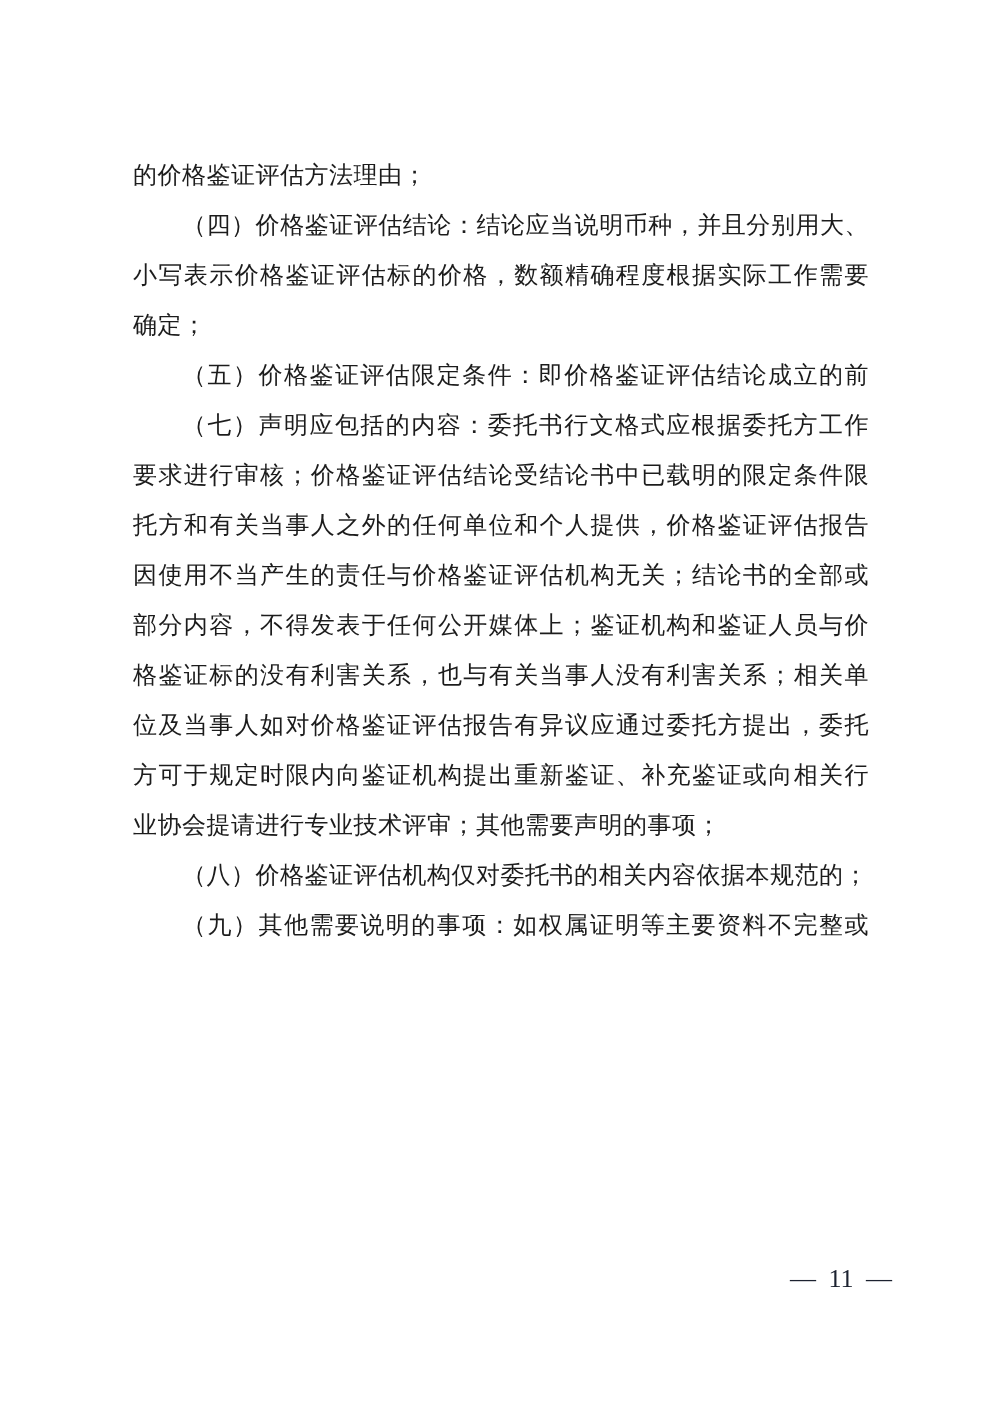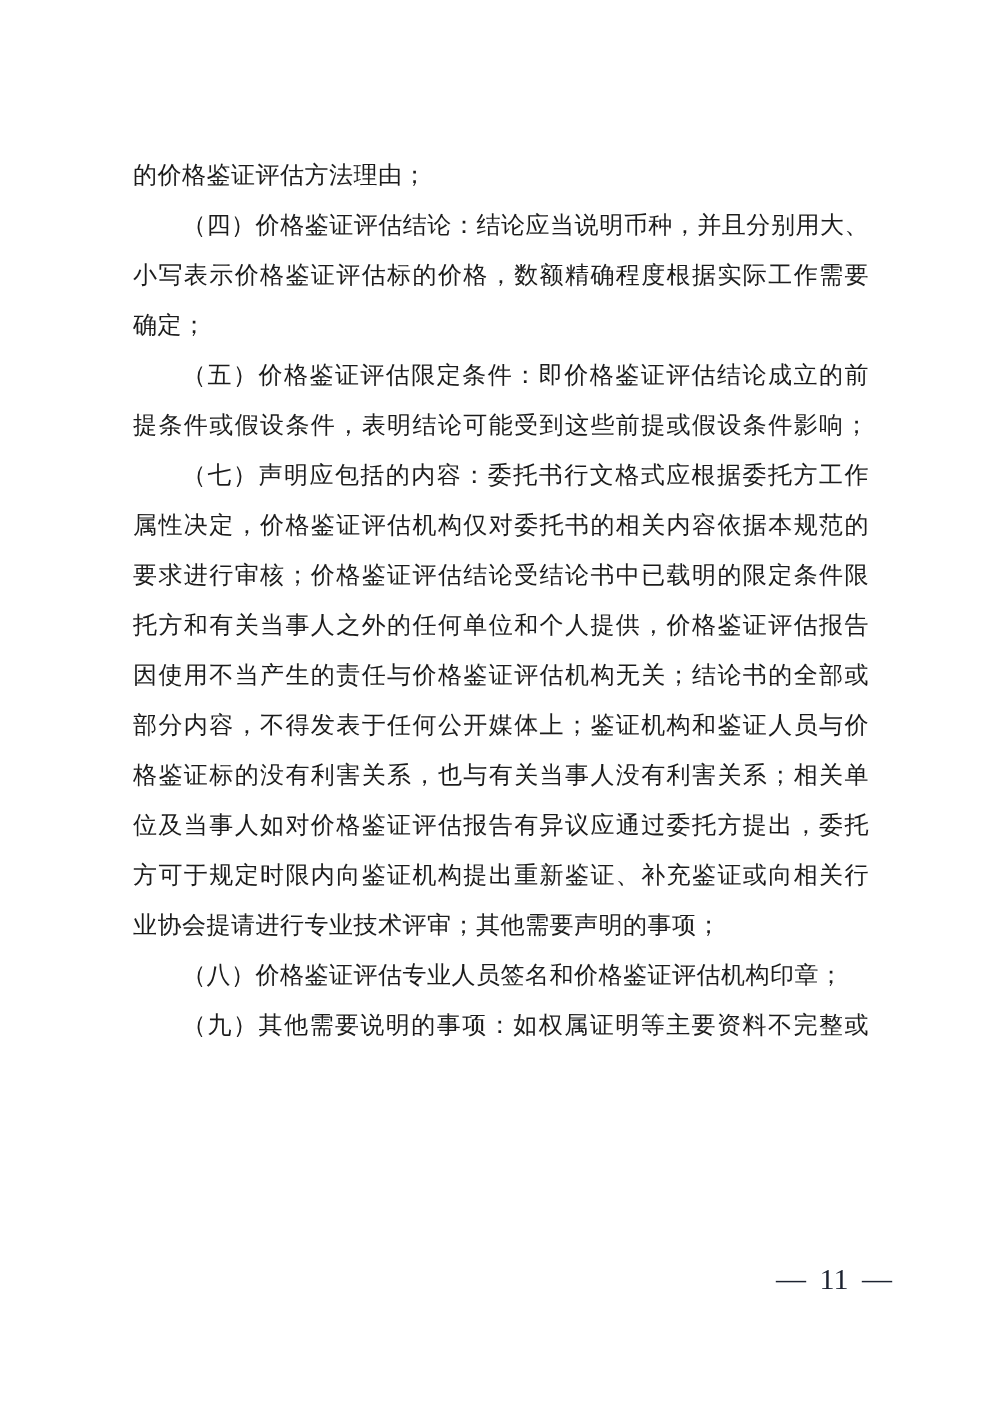--- a/index.html
+++ b/index.html
@@ -37,45 +37,43 @@
     text-align-last: justify;
     overflow: hidden;
   }
   .line.indent {
     text-indent: 49px;
   }
   .page-footer {
     position: absolute;
     top: 1263px;
     right: 147px;
-    font-size: 30px;
+    font-size: 26px;
     line-height: 32px;
     color: #1c2230;
     word-spacing: 6px;
     white-space: nowrap;
   }
 </style>
 </head>
 <body>
 
 <div class="page">
   <div class="body-text">
       <div class="line">的价格鉴证评估方法理由；</div>
       <div class="line indent fill">（四）价格鉴证评估结论：结论应当说明币种，并且分别用大、</div>
       <div class="line fill">小写表示价格鉴证评估标的价格，数额精确程度根据实际工作需要</div>
       <div class="line">确定；</div>
       <div class="line indent fill">（五）价格鉴证评估限定条件：即价格鉴证评估结论成立的前</div>
-      <div class="line fill">提条件或假设条件，表明结论可能受到这些前提或假设条件影响；</div>
       <div class="line indent fill">（七）声明应包括的内容：委托书行文格式应根据委托方工作</div>
-      <div class="line fill">属性决定，价格鉴证评估机构仅对委托书的相关内容依据本规范的</div>
       <div class="line fill">要求进行审核；价格鉴证评估结论受结论书中已载明的限定条件限</div>
       <div class="line fill">托方和有关当事人之外的任何单位和个人提供，价格鉴证评估报告</div>
       <div class="line fill">因使用不当产生的责任与价格鉴证评估机构无关；结论书的全部或</div>
       <div class="line fill">部分内容，不得发表于任何公开媒体上；鉴证机构和鉴证人员与价</div>
       <div class="line fill">格鉴证标的没有利害关系，也与有关当事人没有利害关系；相关单</div>
       <div class="line fill">位及当事人如对价格鉴证评估报告有异议应通过委托方提出，委托</div>
       <div class="line fill">方可于规定时限内向鉴证机构提出重新鉴证、补充鉴证或向相关行</div>
       <div class="line">业协会提请进行专业技术评审；其他需要声明的事项；</div>
-      <div class="line indent">（八）价格鉴证评估专业人员签名和价格鉴证评估机构印章；</div>
+      <div class="line indent">（八）价格鉴证评估机构仅对委托书的相关内容依据本规范的；</div>
       <div class="line indent fill">（九）其他需要说明的事项：如权属证明等主要资料不完整或</div>
     </div>
   <div class="page-footer">— 11 —</div>
 </div>
 
 </body></html>

